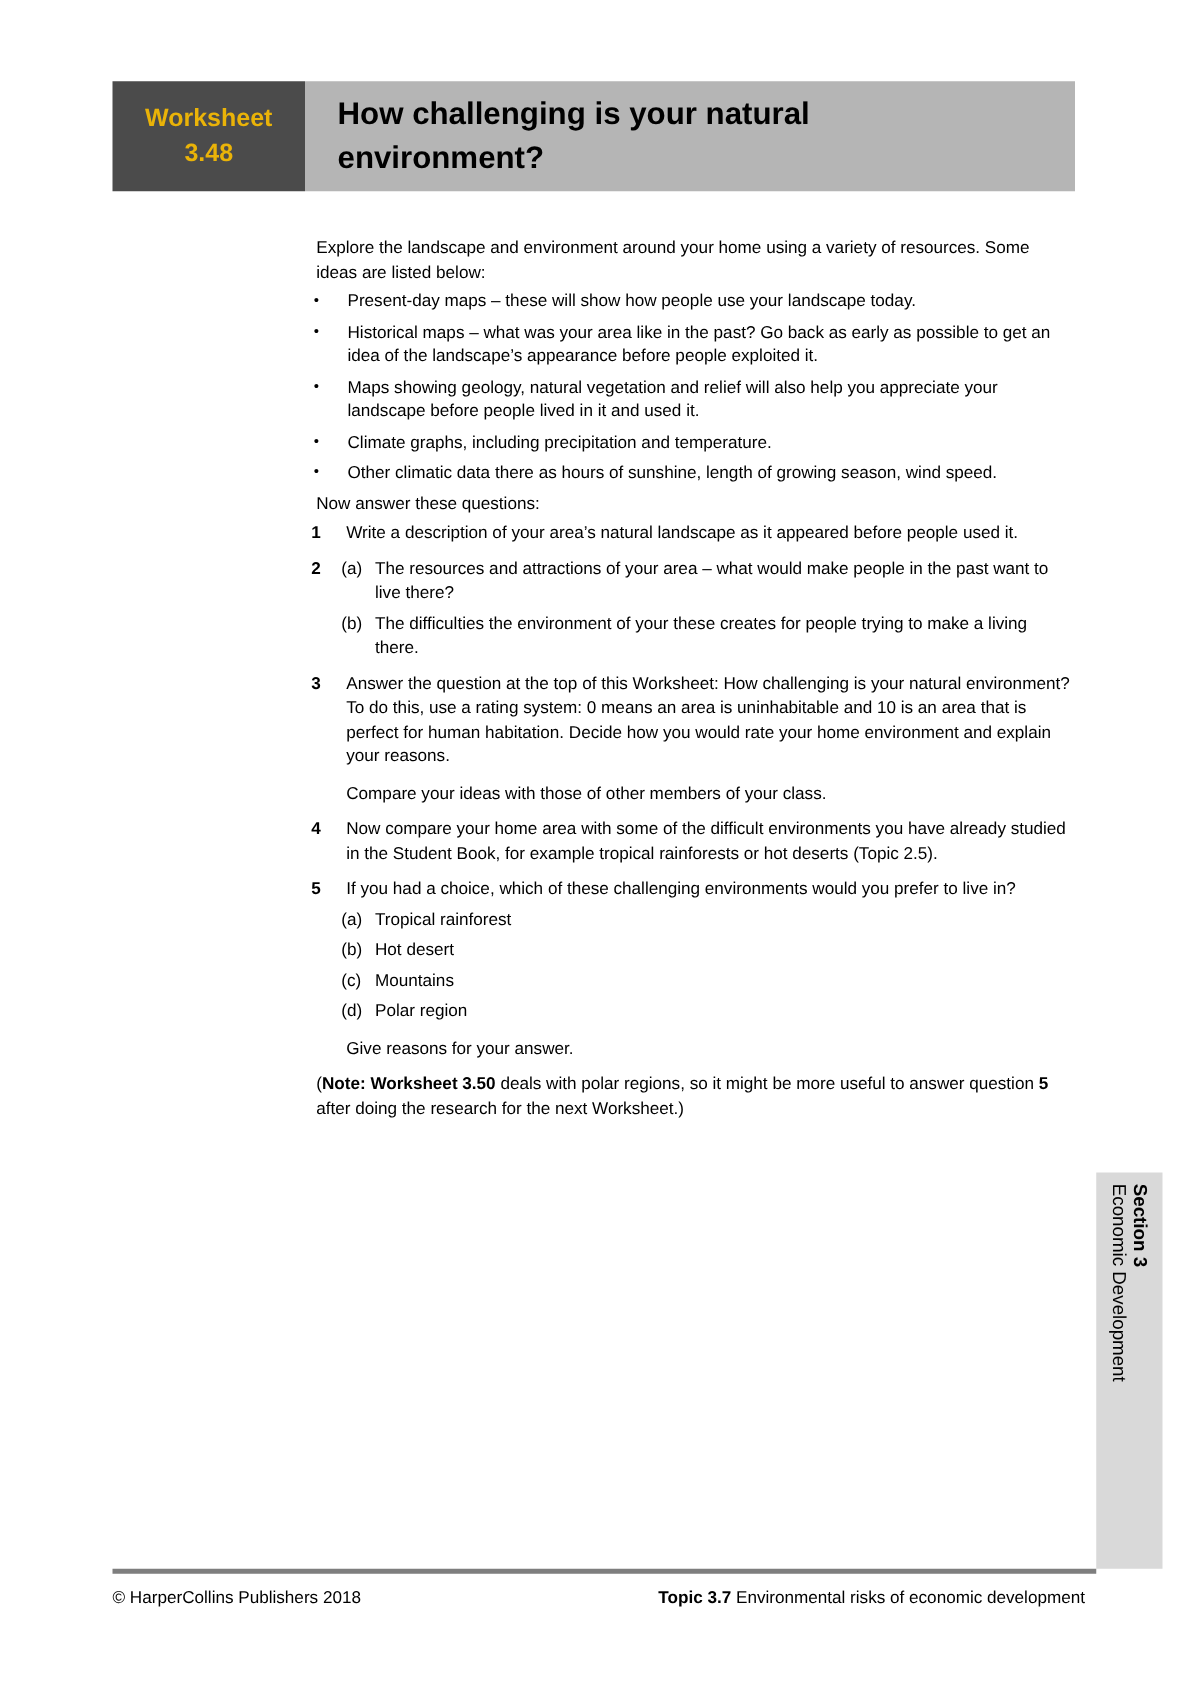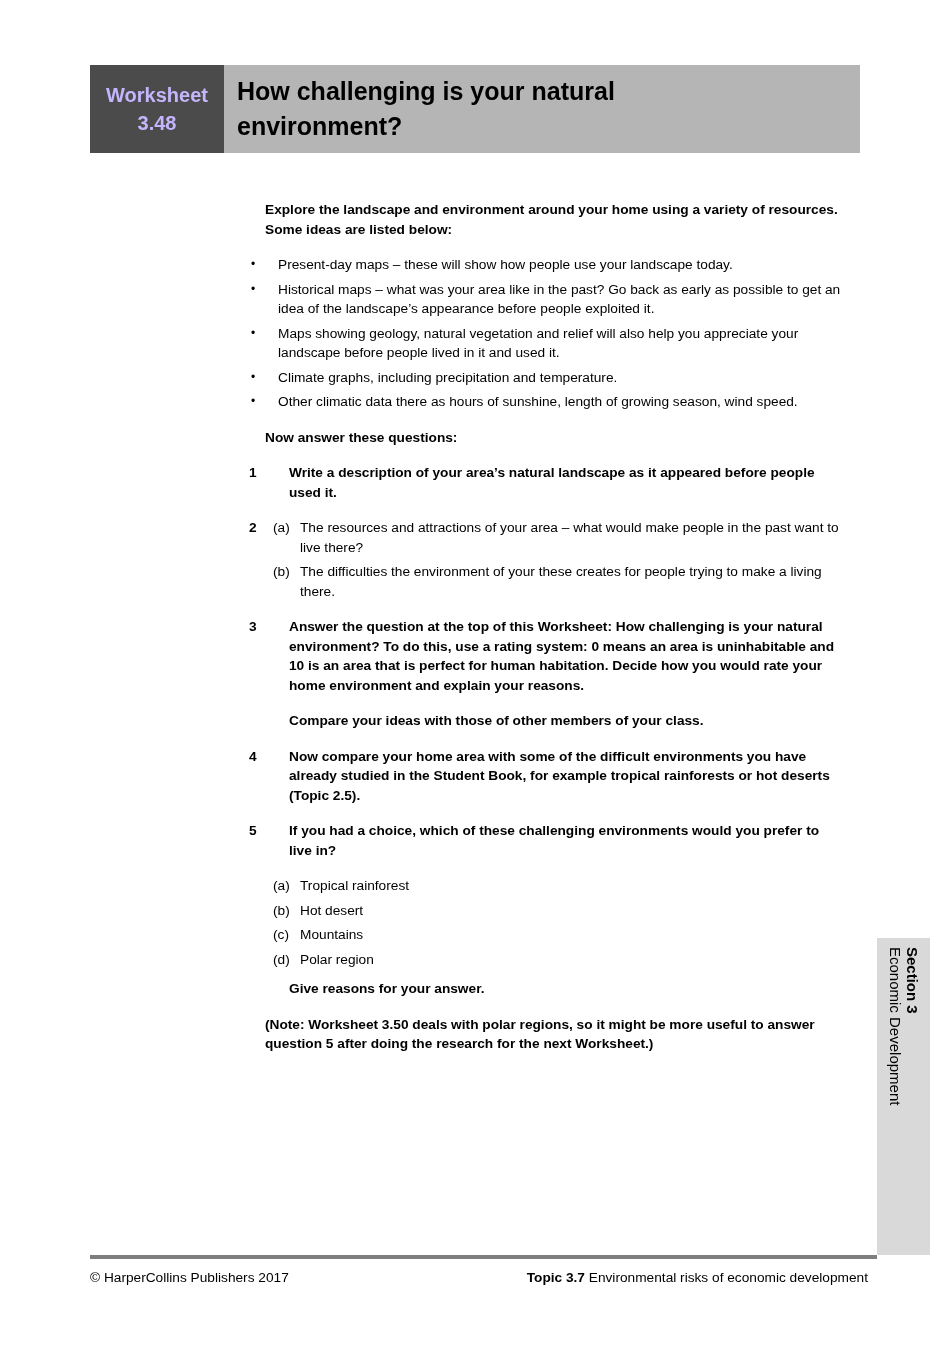--- a/index.html
+++ b/index.html
@@ -19,55 +19,55 @@
   
   .header {
     position: absolute;
     left: 90px;
     top: 65px;
     width: 770px;
     height: 88px;
     display: flex;
   }
   .header-left {
-    width: 134px;
+    width: 154px;
     background: var(--header-dark, #4b4b4b);
-    color: #c4b5fd;
+    color: #eab308;
     font-weight: bold;
     font-size: 20px;
     line-height: 28px;
     text-align: center;
     display: flex;
     flex-direction: column;
     justify-content: center;
   }
   .header-right {
     flex: 1;
     background: var(--header-light, #b5b5b5);
     display: flex;
     align-items: center;
   }
   .header-title {
     font-weight: bold;
     font-size: 25px;
     line-height: 35px;
-    padding-left: 13px;
+    padding-left: 26px;
     max-width: 505px;
   }
 
   
   .content {
     position: absolute;
     left: 249px;
     top: 184px;
     width: 611px;
     font-size: 13.7px;
     line-height: 19.5px;
   }
-  .content p { margin: 16px; font-weight: bold; }
+  .content p { margin: 4px; }
   .intro { margin-bottom: 8px; }
 
   ul.bullets { list-style: none; margin: 0; padding: 0; }
   ul.bullets li {
     position: relative;
     padding-left: 29px;
     margin-bottom: 5px;
   }
   ul.bullets li .bullet-marker {
     position: absolute;
@@ -240,16 +240,16 @@
   </div>
 
   <div class="sidebar-band">
     <div class="sidebar-vertical">
       <div class="section-line">Section 3</div>
       <div>Economic Development</div>
     </div>
   </div>
 
   <div class="footer-rule"></div>
-  <div class="footer-left">© HarperCollins Publishers 2017</div>
+  <div class="footer-left">© HarperCollins Publishers 2018</div>
   <div class="footer-right"><strong>Topic 3.7</strong><span> Environmental risks of economic development</span></div>
 
 </div>
 
 </body></html>

